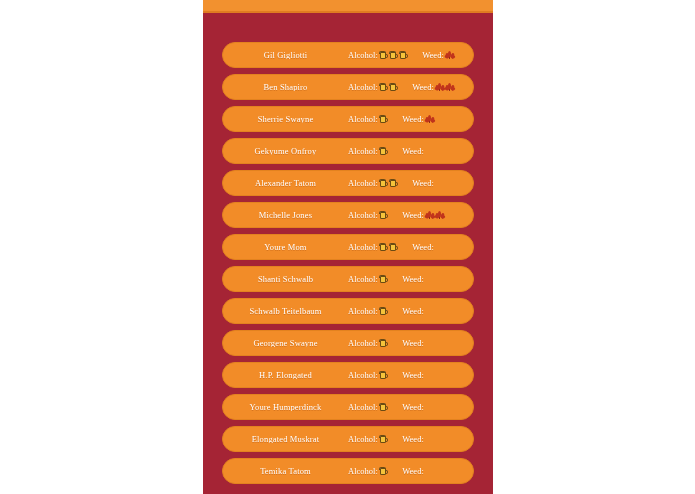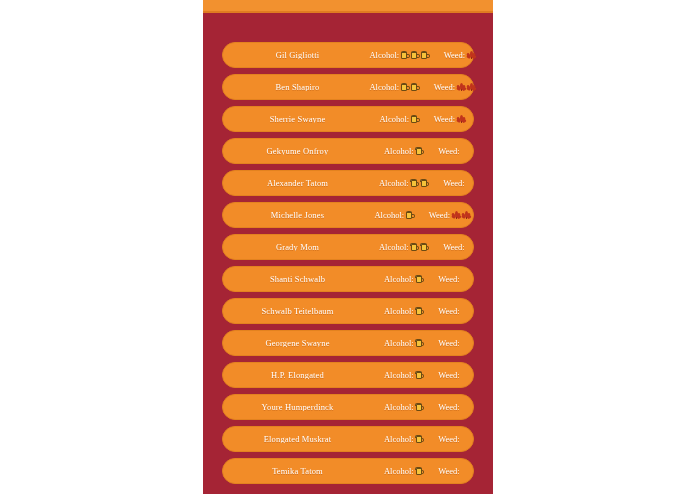--- a/index.html
+++ b/index.html
@@ -62,28 +62,26 @@
 
   .row-name {
     flex: 0 0 50%;
     text-align: center;
     font-size: 8.5px;
     line-height: 1;
     letter-spacing: 0.15px;
     white-space: nowrap;
     overflow: hidden;
     text-shadow: 0 1px 0 rgba(150,60,10,0.35);
-    padding-left: 12px;
   }
 
   .row-stats {
     flex: 0 0 50%;
     display: flex;
     align-items: center;
-    justify-content: center;
     gap: 14px;
     font-size: 8.5px;
     line-height: 1;
     white-space: nowrap;
     text-shadow: 0 1px 0 rgba(150,60,10,0.35);
   }
 
   .stat-group {
     display: inline-flex;
     align-items: center;
@@ -361,21 +359,21 @@
                 <span class="leaf-lobe lobe-rr"></span>
                 <span class="leaf-lobe lobe-l"></span>
                 <span class="leaf-lobe lobe-r"></span>
                 <span class="leaf-lobe lobe-c"></span>
               </span>
             </span>
           </span>
         </div>
       </div>
       <div class="roster-row">
-        <div class="row-name">Grady Mom</div>
+        <div class="row-name">Youre Mom</div>
         <div class="row-stats">
           <span class="stat-group">
             <span class="stat-label">Alcohol:</span>
             <span class="icon-run">
               <span class="emoji-icon beer-mug">
                 <span class="mug-foam"></span>
                 <span class="mug-body"></span>
                 <span class="mug-handle"></span>
               </span>
               <span class="emoji-icon beer-mug">

